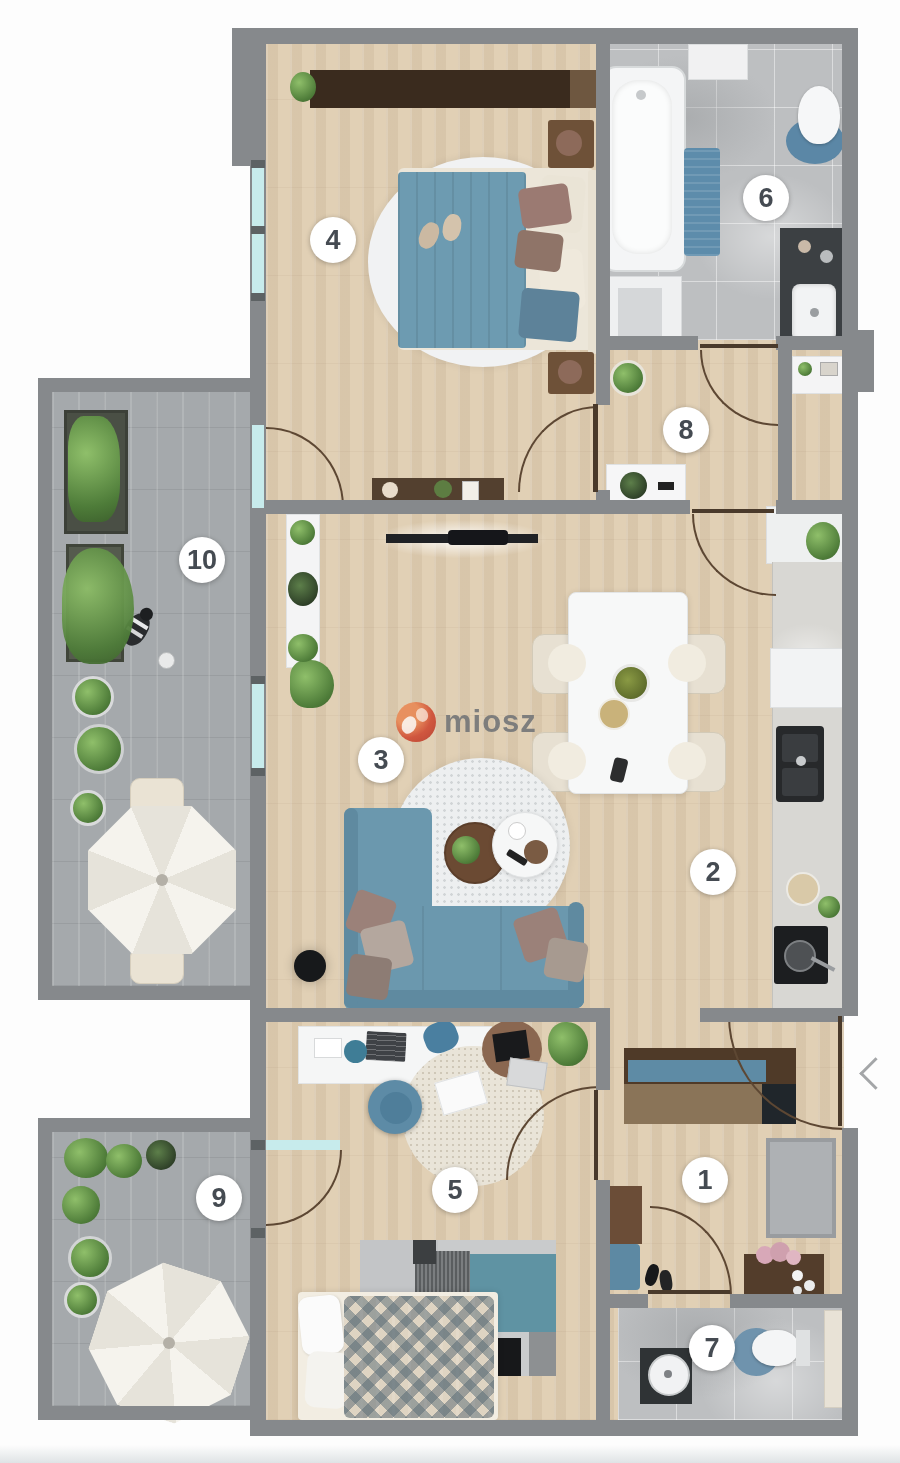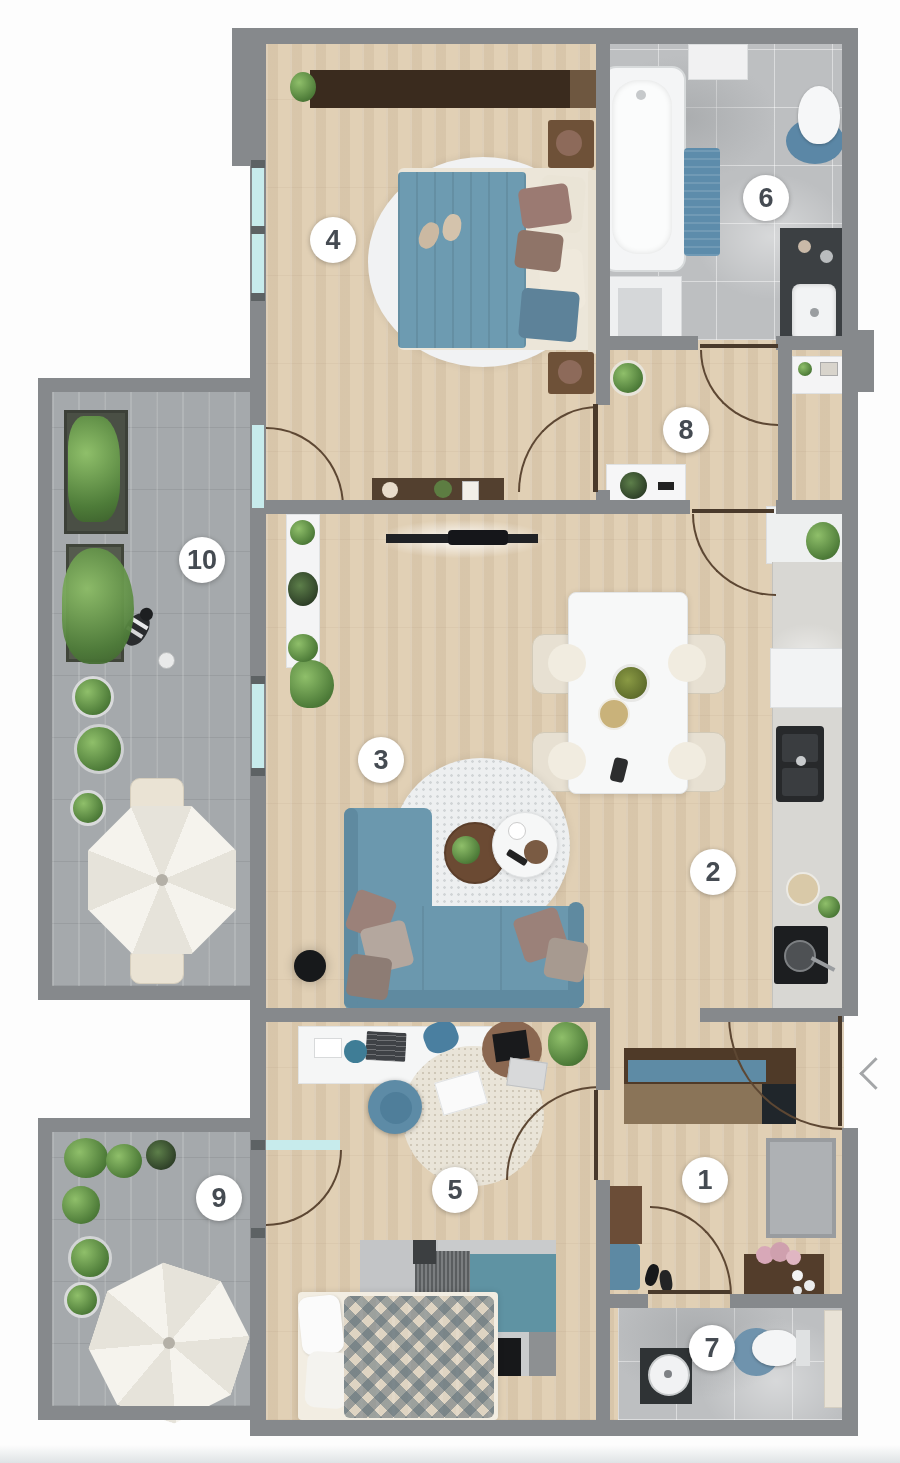--- a/index.html
+++ b/index.html
@@ -302,17 +302,21 @@
   <div class="badge" style="left:690px;top:849px;">2</div>
   <div class="badge" style="left:358px;top:737px;">3</div>
   <div class="badge" style="left:310px;top:217px;">4</div>
   <div class="badge" style="left:432px;top:1167px;">5</div>
   <div class="badge" style="left:743px;top:175px;">6</div>
   <div class="badge" style="left:689px;top:1325px;">7</div>
   <div class="badge" style="left:663px;top:407px;">8</div>
   <div class="badge" style="left:196px;top:1175px;">9</div>
   <div class="badge" style="left:179px;top:537px;">10</div>
 
+  <div class="watermark" style="left:396px;top:702px;">
+    <div class="wm-logo"></div>
+    <div class="wm-text">miosz</div>
+  </div>
  </div>
 
  <div class="chev" style="left:864px;top:1062px;"></div>
  <div class="bottomband"></div>
 </div>
 
 </body></html>

